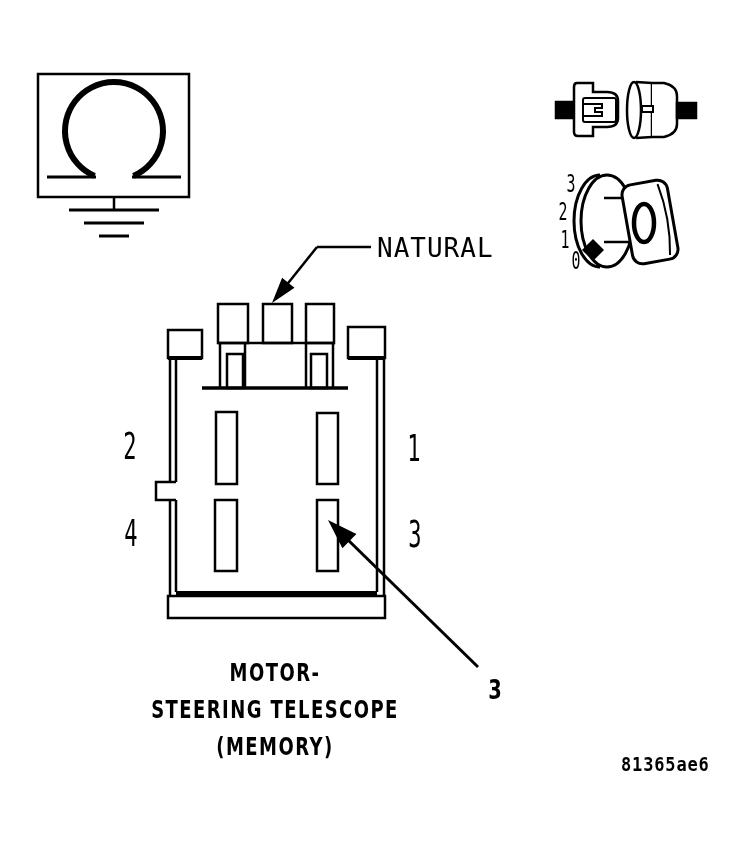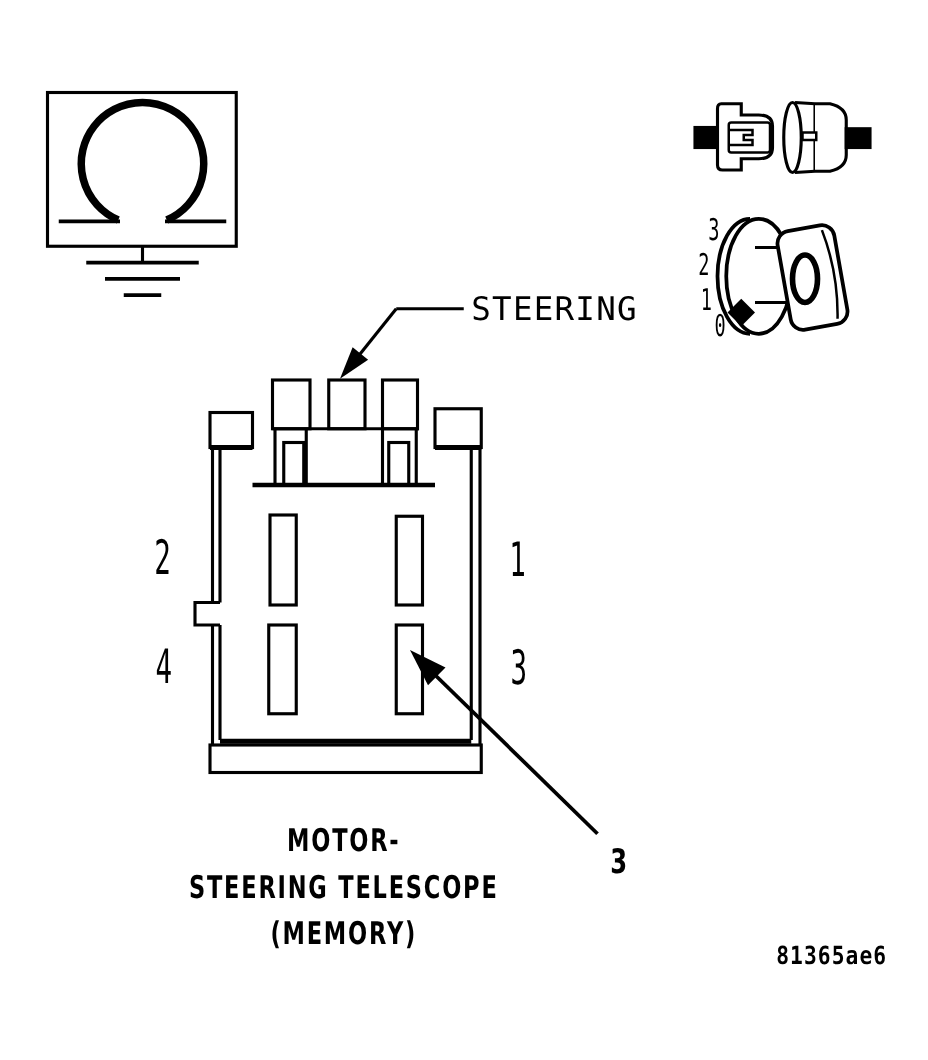--- a/index.html
+++ b/index.html
@@ -118,21 +118,21 @@
       <line x1="317" y1="247" x2="277" y2="297"></line>
       <polygon points="272,303 294.5,287.7 282.1,277.7" fill="#000" stroke="none"></polygon>
     </g>
 
     <g>
       <line x1="345" y1="537" x2="478" y2="667" stroke-width="3"></line>
       <polygon points="328,520 356.4,534 342.4,548.2" fill="#000" stroke="none"></polygon>
     </g>
   </svg>
 
-  <div class="lbl tech natural-label">STEERING</div>
+  <div class="lbl tech natural-label">NATURAL</div>
 
   <div class="lbl tech pin-num pin-2">2</div>
   <div class="lbl tech pin-num pin-1">1</div>
   <div class="lbl tech pin-num pin-4">4</div>
   <div class="lbl tech pin-num pin-3">3</div>
 
   <div class="lbl tech dial-num dial-3">3</div>
   <div class="lbl tech dial-num dial-2">2</div>
   <div class="lbl tech dial-num dial-1">1</div>
   <div class="lbl tech dial-num dial-0">0</div>

